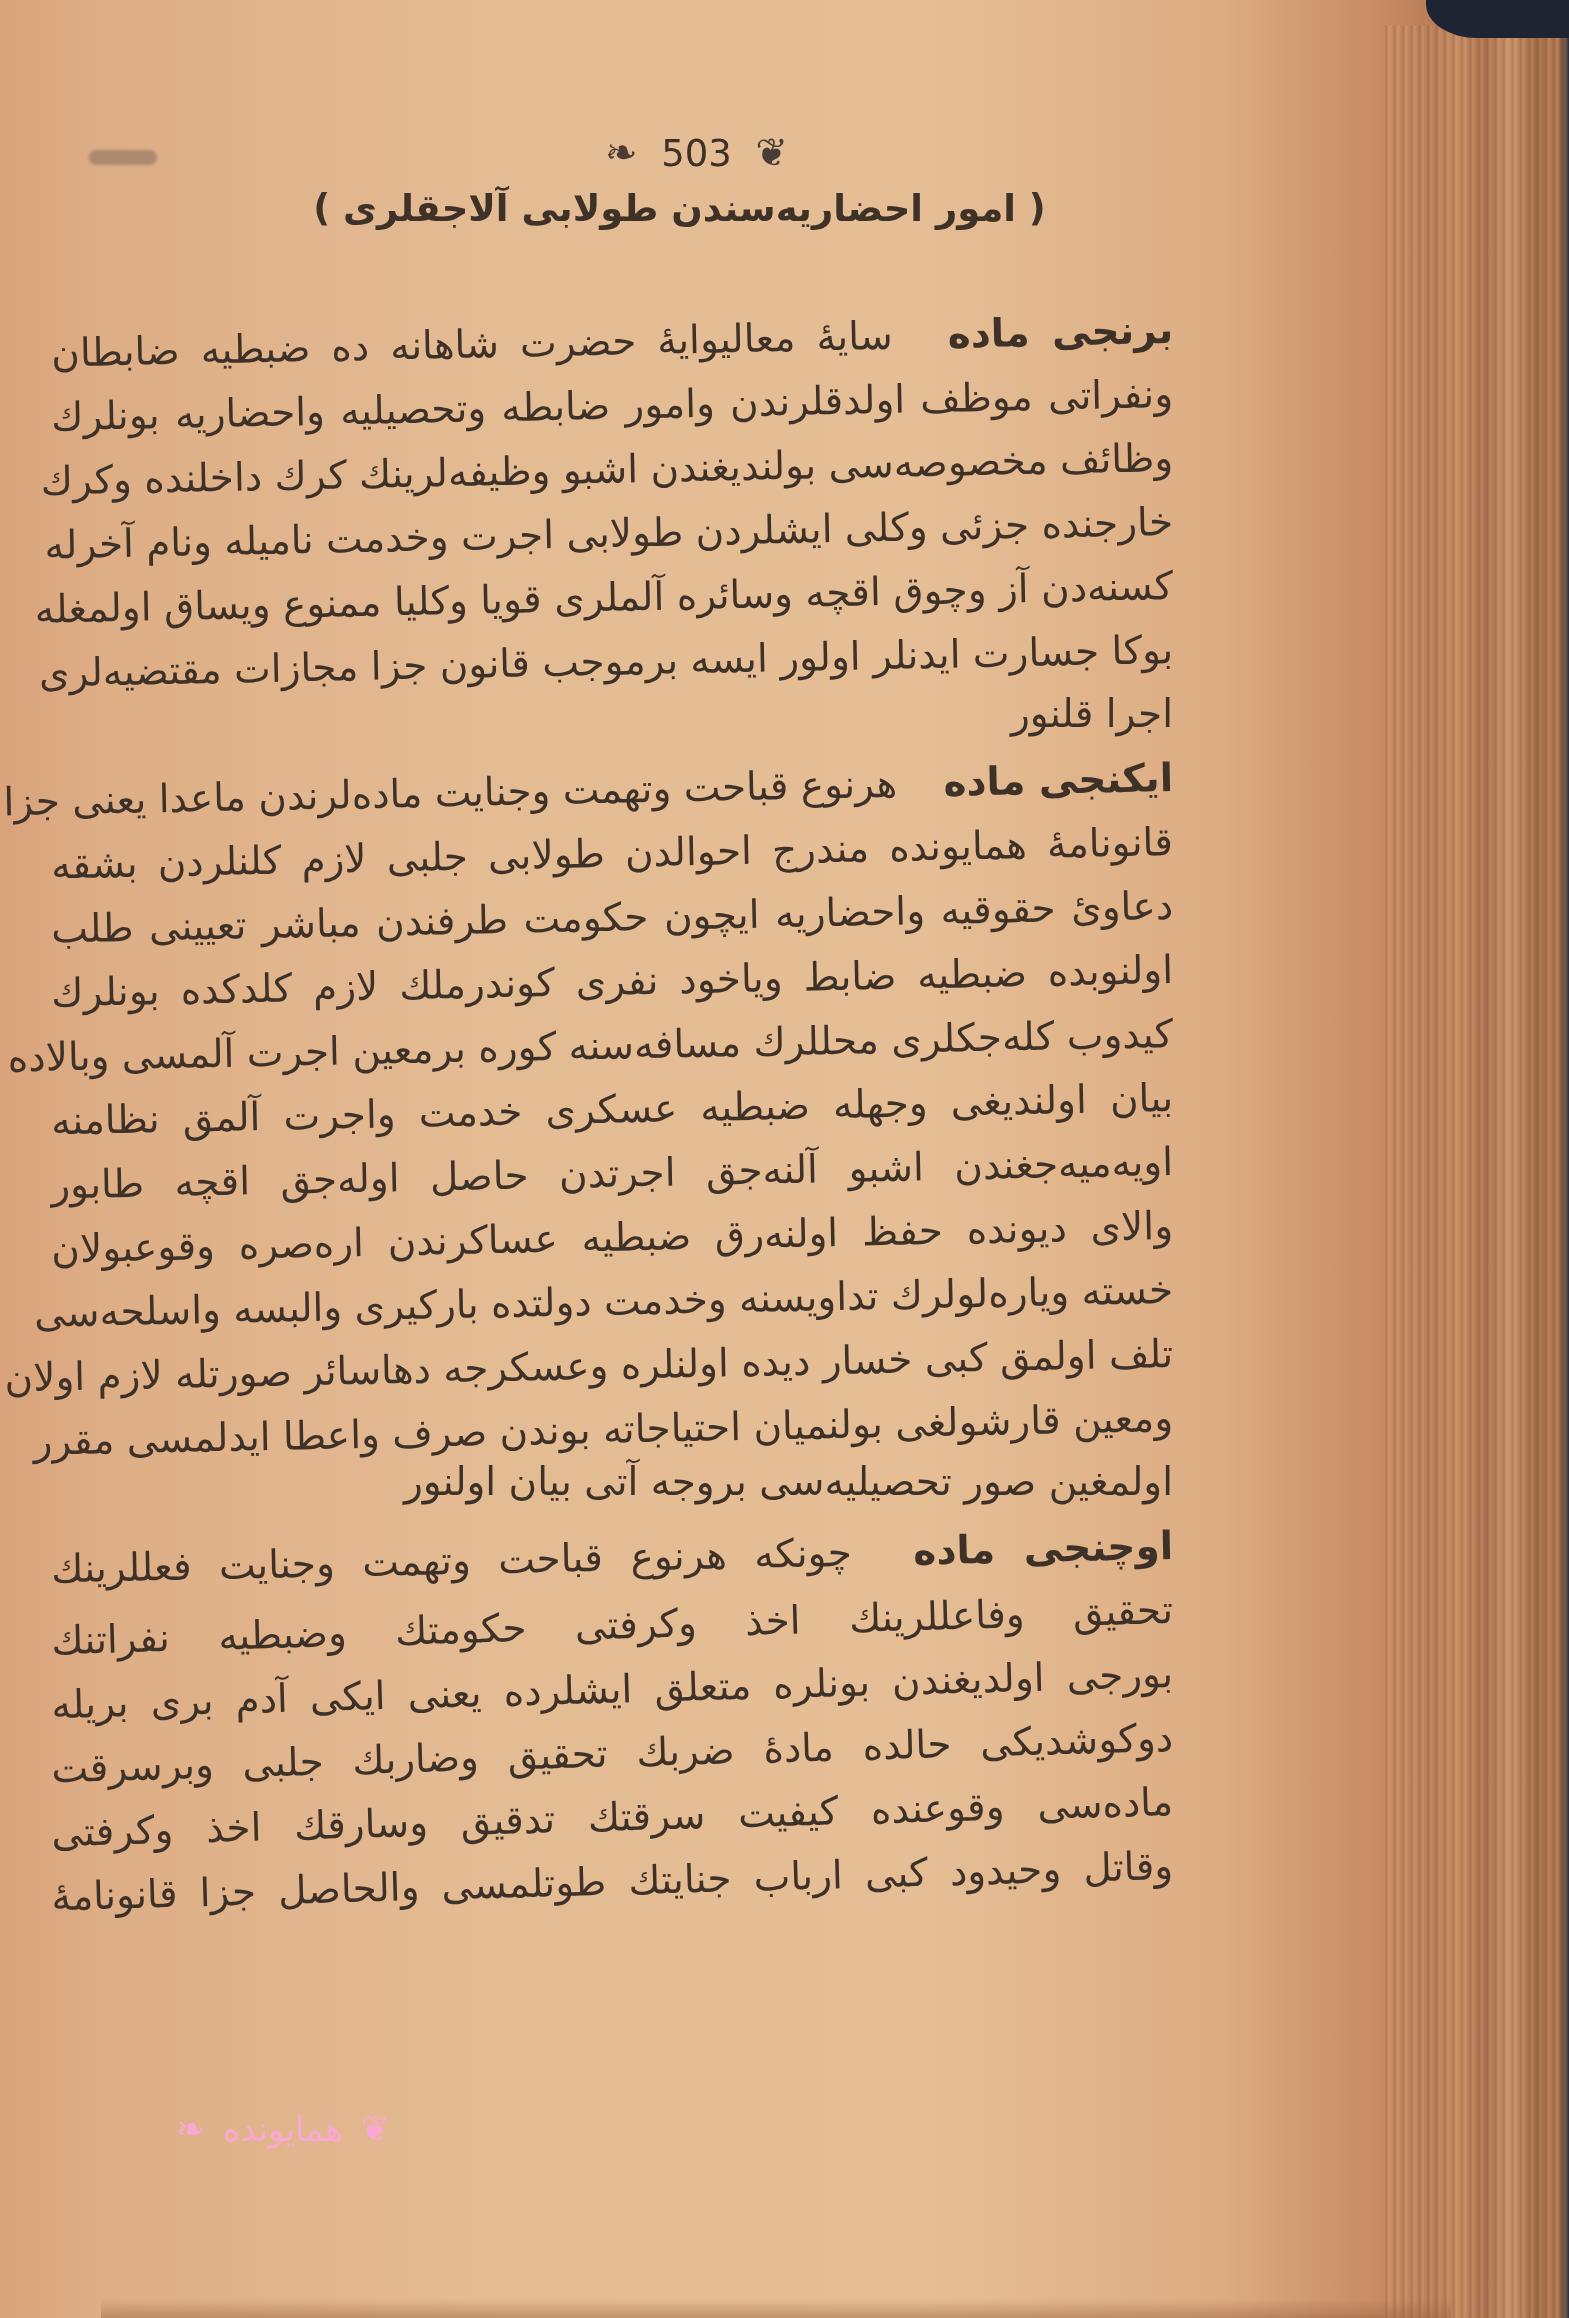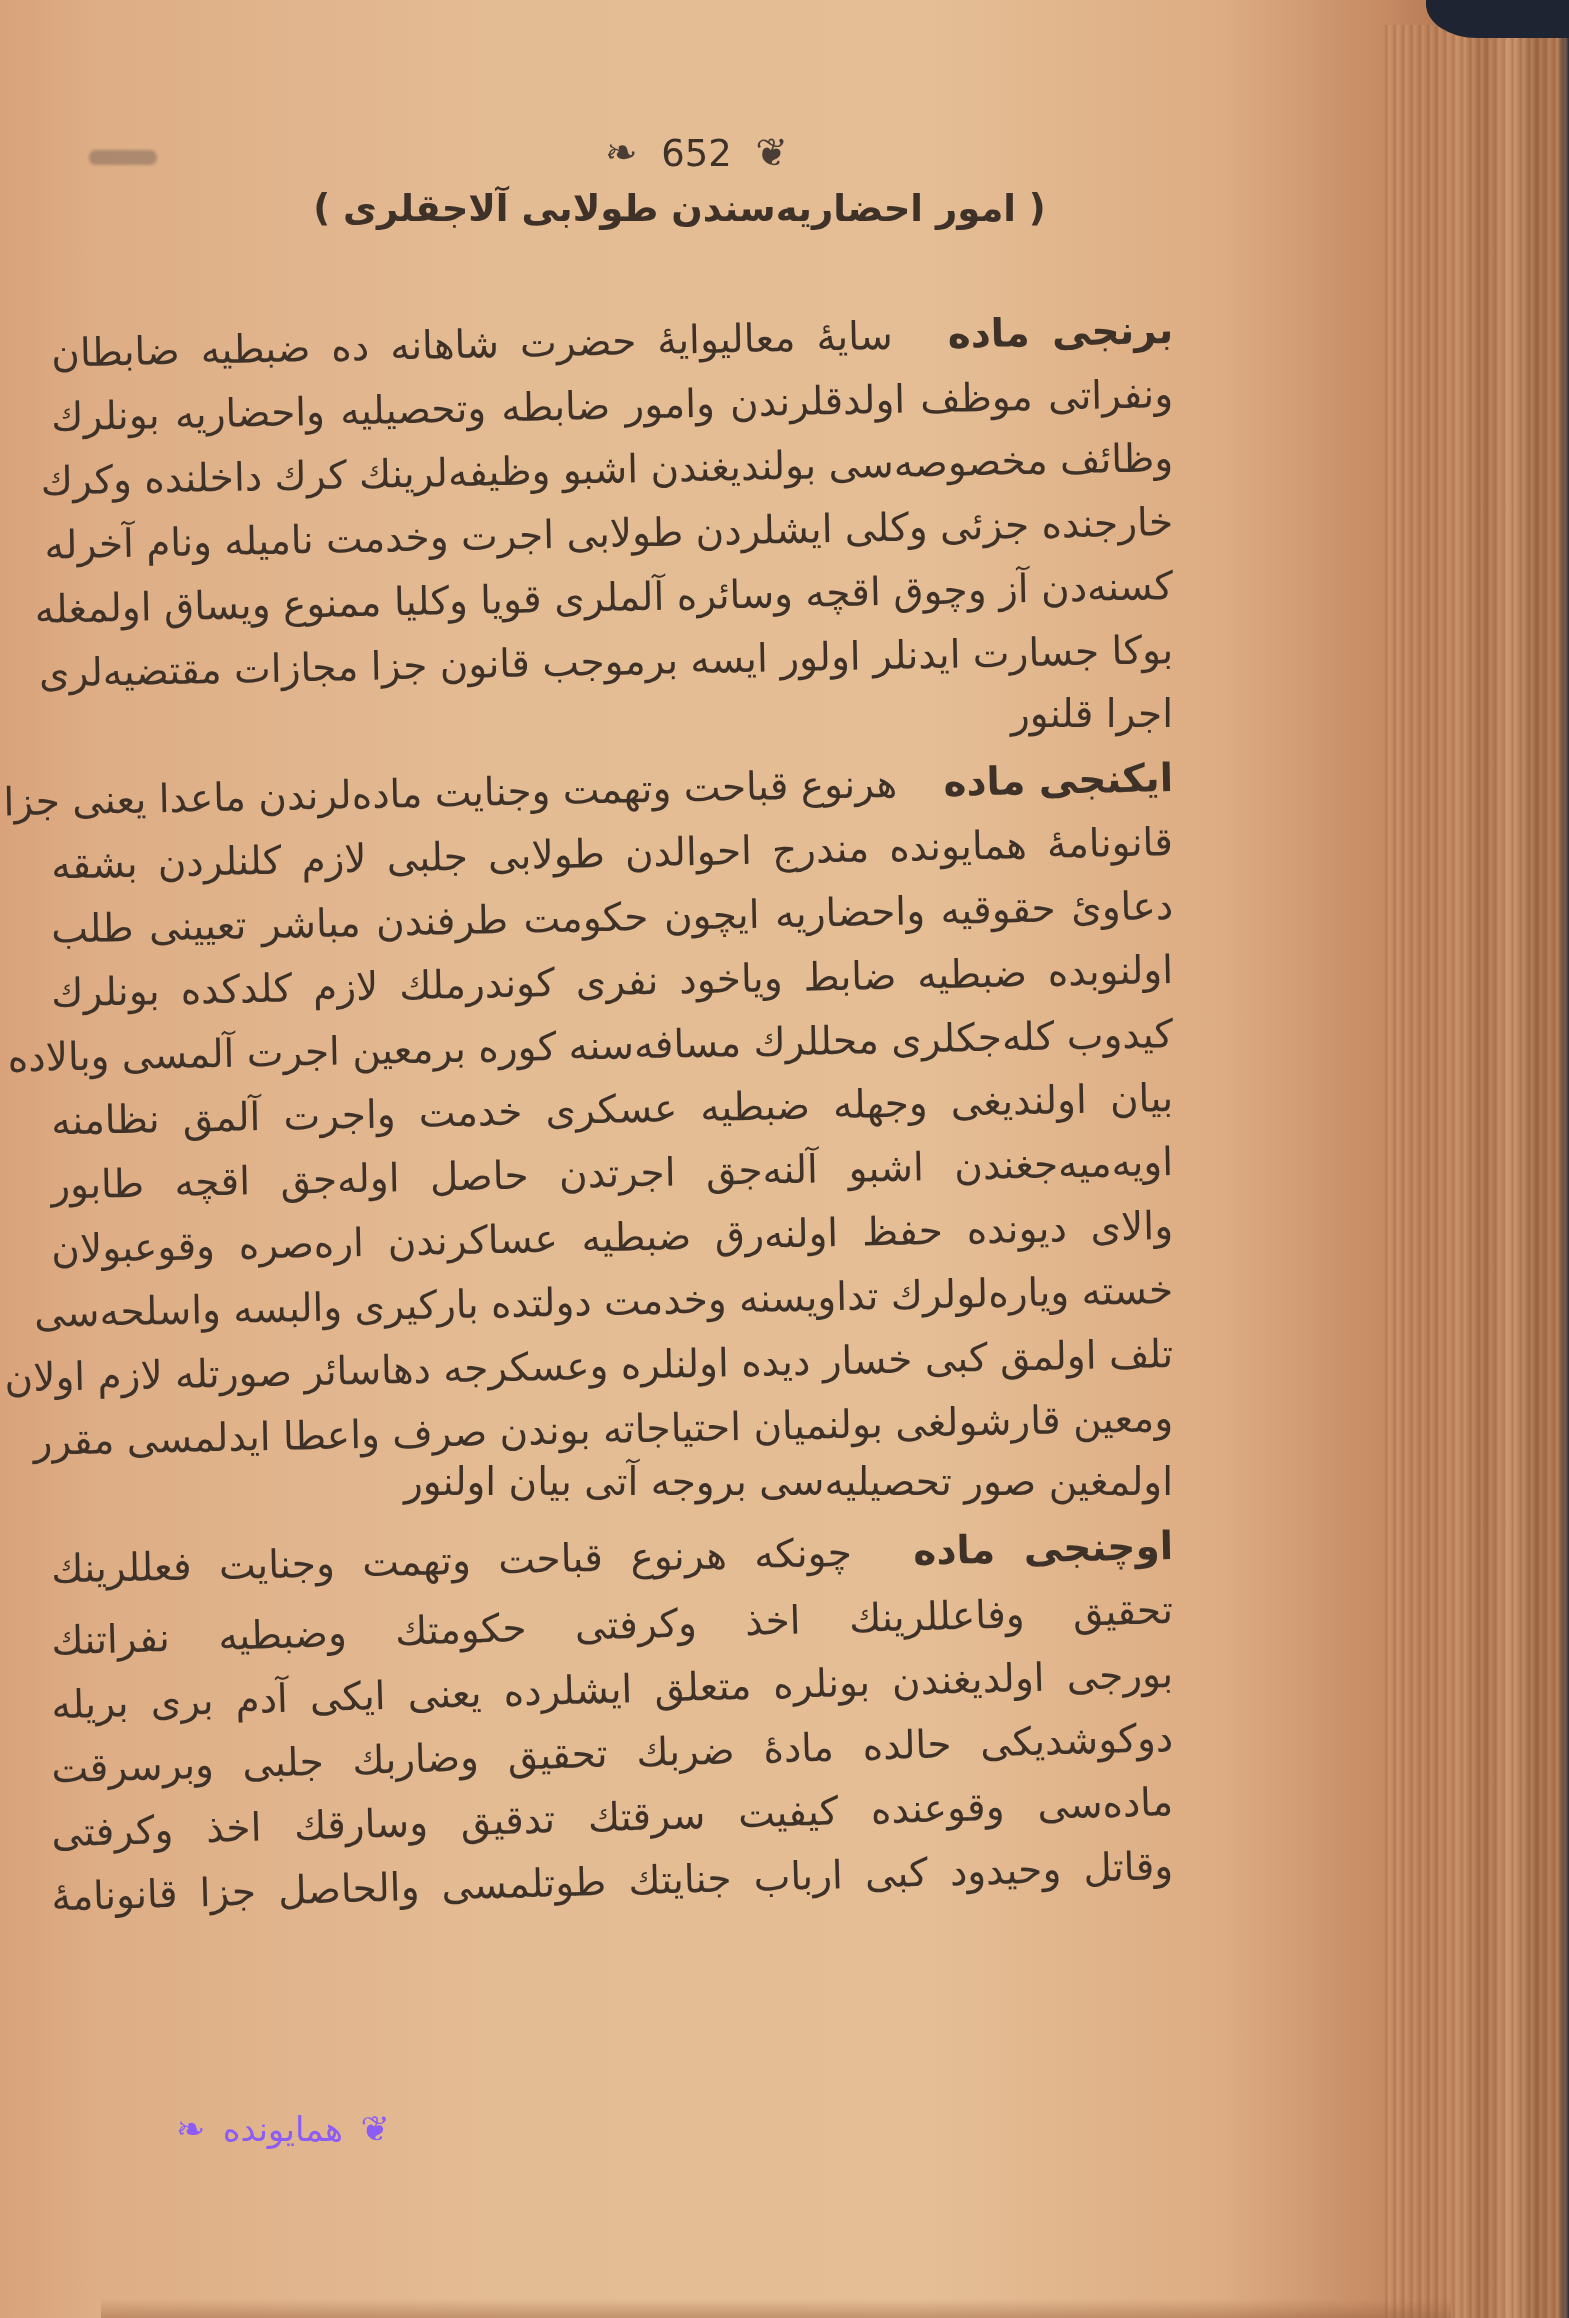--- a/index.html
+++ b/index.html
@@ -117,21 +117,21 @@
     .article-label {
       font-weight: bold;
       margin-left: 34px;
     }
     .catchword {
       position: absolute;
       left: 169px;
       top: 2109px;
       font-family: "DejaVu Sans", sans-serif;
       font-size: 34px;
-      color: #8b5cf6;
+      color: #f9a8d4;
       direction: rtl;
     }
     .catchword .ornament { font-size: 35px; margin: 0 6.8px; }
     .smudge {
       position: absolute;
       left: 89px;
       top: 150px;
       width: 68px;
       height: 15px;
       border-radius: 6.8px;
@@ -146,21 +146,21 @@
 
 <div class="scan">
   <div class="page"></div>
   <div class="bottom-shadow"></div>
   <div class="smudge"></div>
 
   <div class="text-block">
 
     <div class="page-number">
       <span class="ornament">❦</span>
-      <span>652</span>
+      <span>503</span>
       <span class="ornament">❧</span>
     </div>
 
     <div class="heading">( امور احضاریه‌سندن طولابی آلاجقلری )</div>
 
     <div class="heading-gap"></div>
 
     <div>
       <div class="body-line tilt-1">
         <span class="article-label">برنجی ماده</span>

